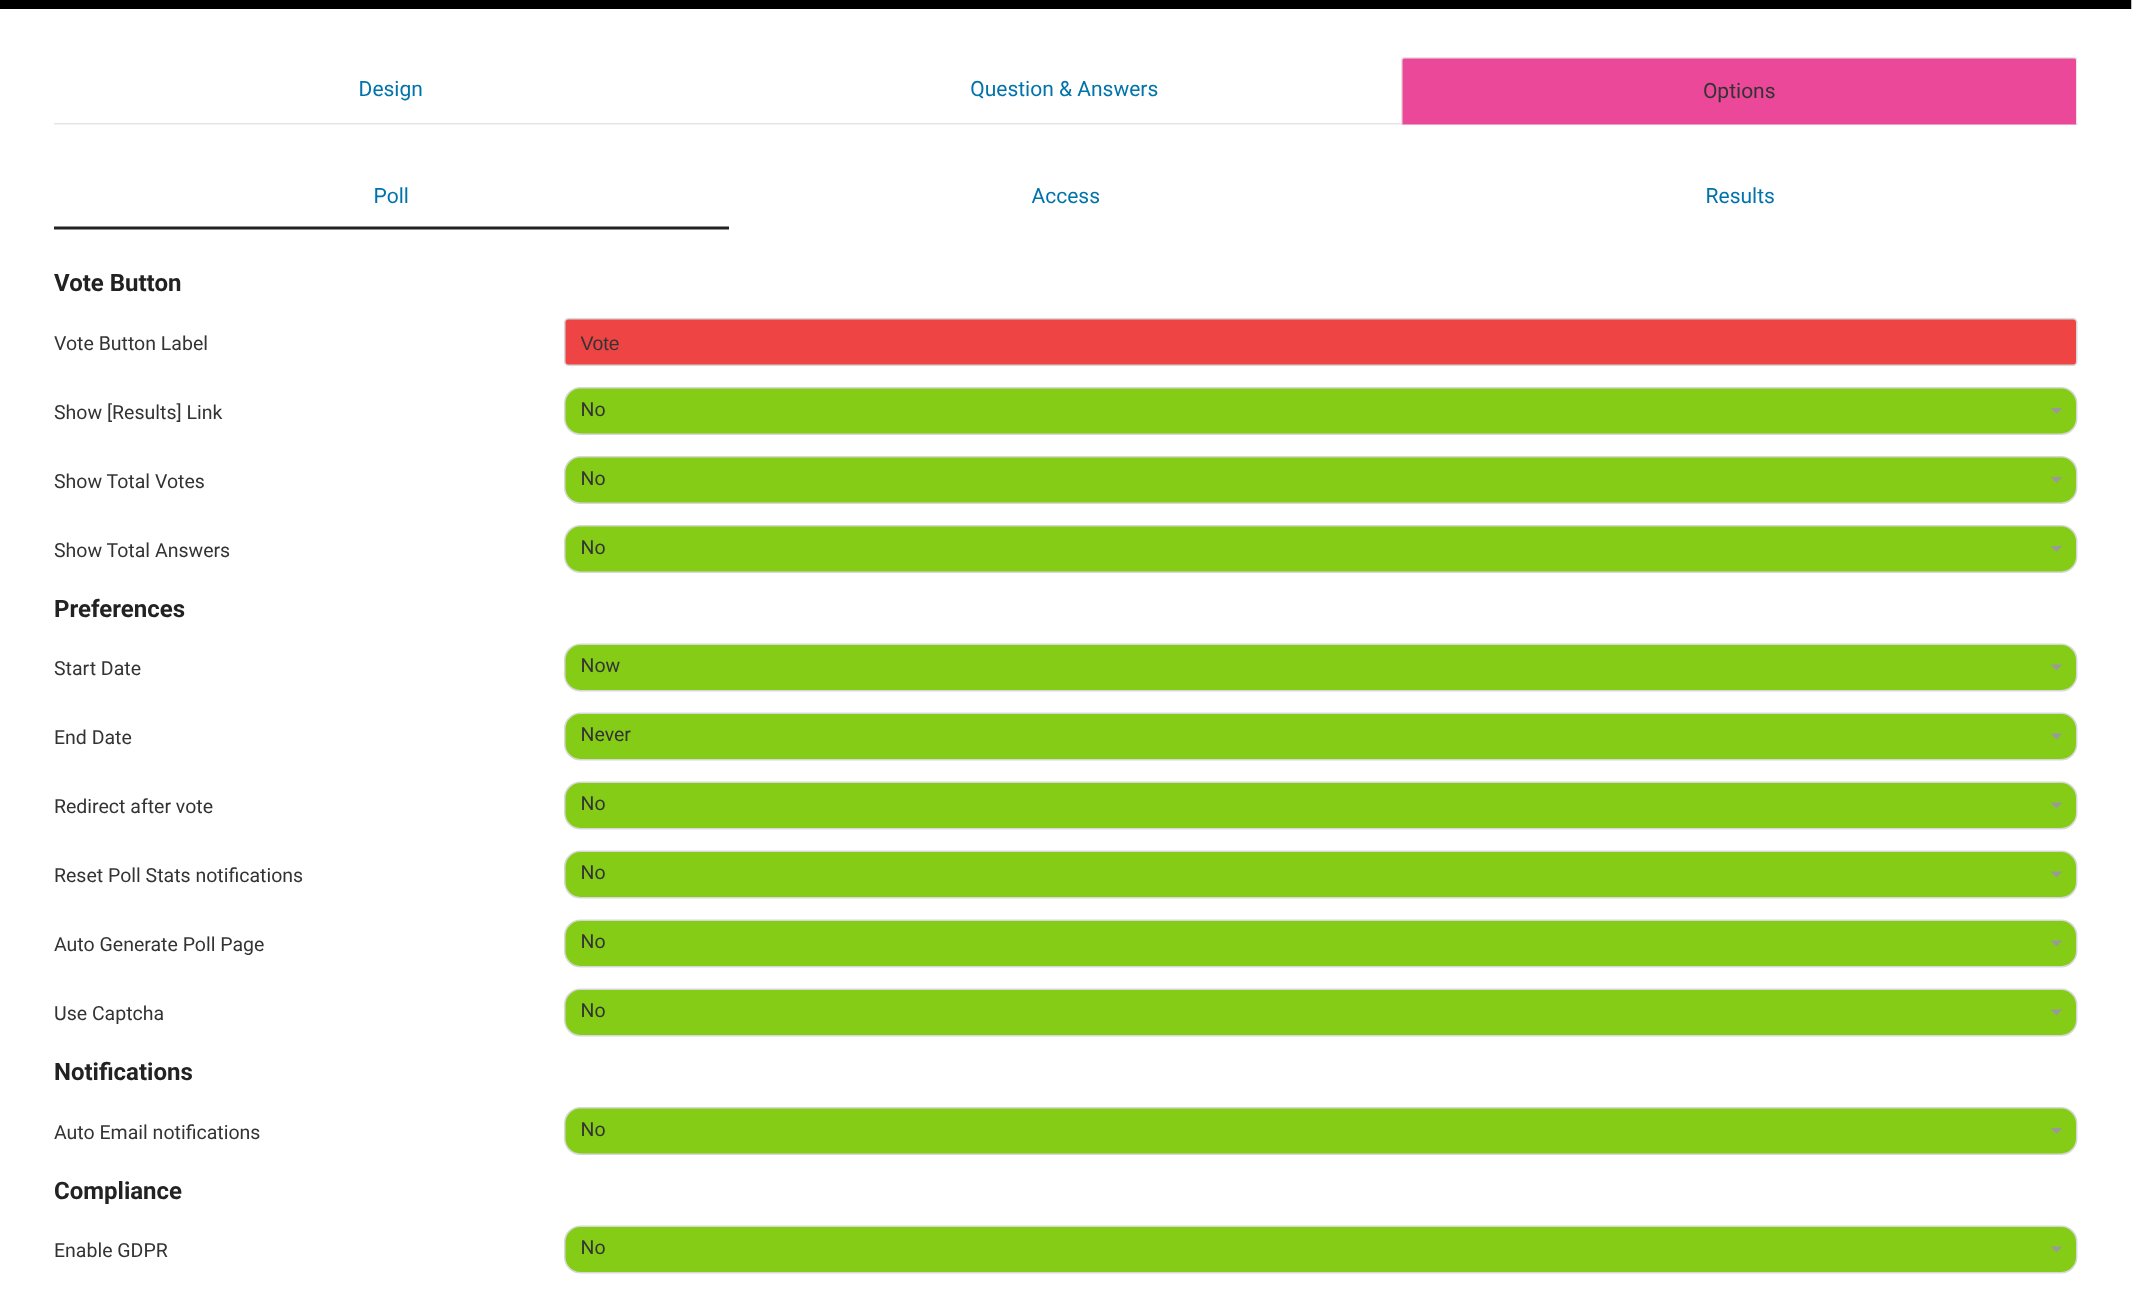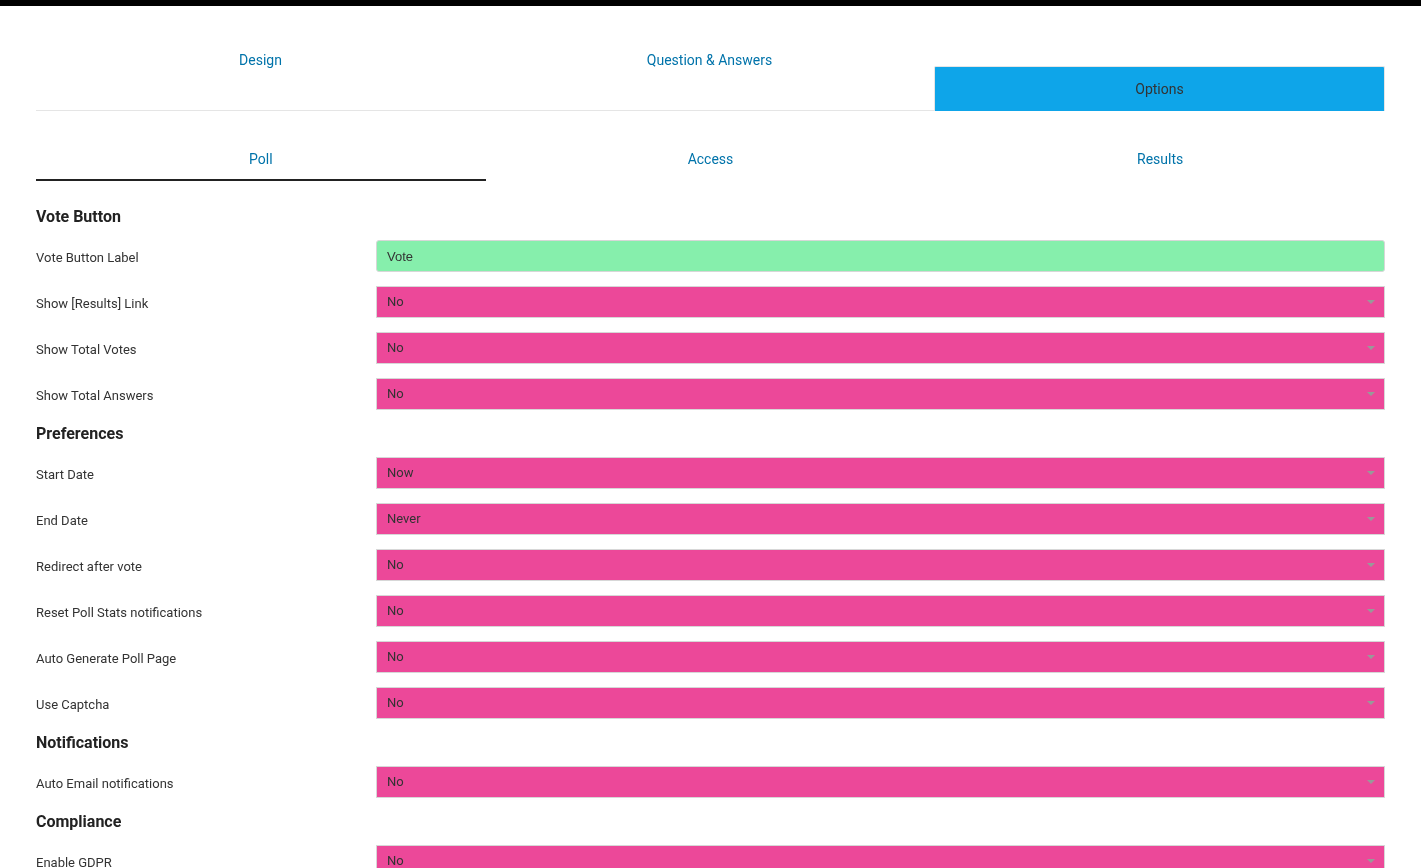--- a/index.html
+++ b/index.html
@@ -24,31 +24,29 @@
     .primary-tab {
       flex: 1;
       text-align: center;
       padding: 14px 0;
       font-size: 14px;
       color: #0073aa;
       cursor: pointer;
     }
     .primary-tab.active {
       color: #333;
-      background: #0ea5e9;
+      background: #ec4899;
       border: 1px solid #e5e5e5;
       border-bottom: none;
       border-radius: 2px 2px 0 0;
       margin-bottom: -1px;
-      margin-top: 28px;
     }
     .secondary-tabs {
       display: flex;
       margin-top: 30px;
-      justify-content: flex-end;
     }
     .secondary-tab {
       flex: 1;
       text-align: center;
       padding: 10px 0 12px;
       font-size: 14px;
       color: #0073aa;
       cursor: pointer;
     }
     .secondary-tab.active {
@@ -82,35 +80,35 @@
     .form-row .control {
       flex: 1;
     }
     .text-input {
       width: 100%;
       padding: 7px 10px;
       border: 1px solid #d7d7d7;
       border-radius: 3px;
       font-size: 13px;
       color: #333;
-      background: #86efac;
+      background: #ef4444;
       height: 32px;
     }
     .select-wrap {
       position: relative;
       width: 100%;
     }
     .select {
       width: 100%;
       padding: 7px 30px 20px 10px;
       border: 1px solid #d7d7d7;
-      border-radius: 0;
-      font-size: 13px;
-      color: #333;
-      background: #ec4899;
+      border-radius: 11px;
+      font-size: 13px;
+      color: #333;
+      background: #84cc16;
       height: 32px;
       line-height: 16px;
       cursor: pointer;
     }
     .select-caret {
       position: absolute;
       right: 10px;
       top: 50%;
       transform: translateY(-50%);
       pointer-events: none;

